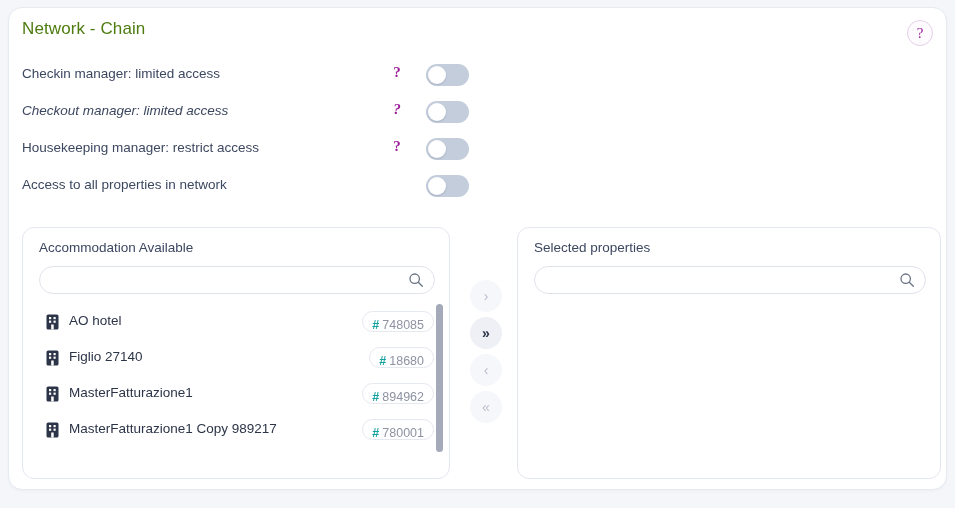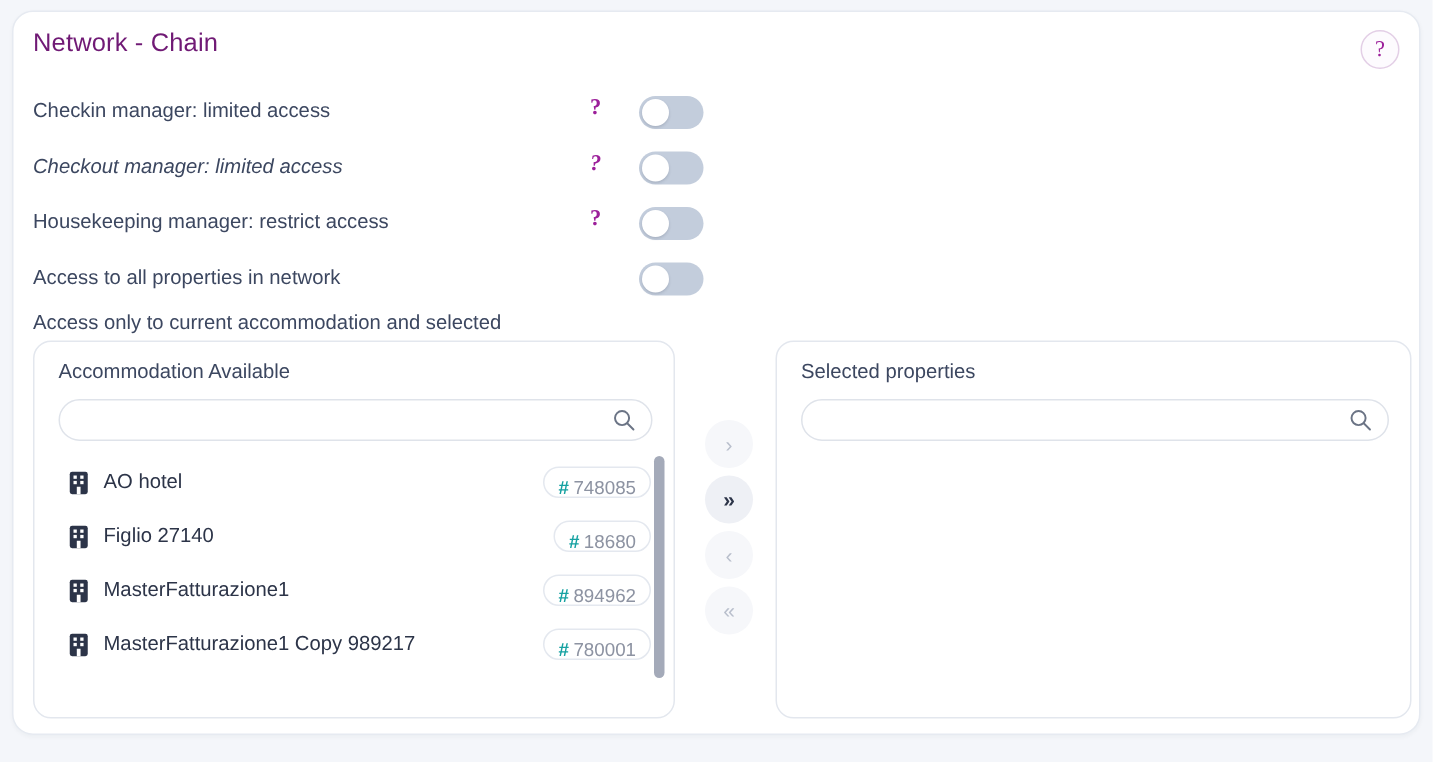--- a/index.html
+++ b/index.html
@@ -27,21 +27,21 @@
     border-radius: 14px;
     box-sizing: border-box;
     box-shadow: 0 1px 3px rgba(30,40,60,0.04);
   }
 
   .card-title {
     position: absolute;
     left: 13px;
     top: 11px;
     font-size: 17px;
-    color: #701a75;
+    color: #4d7c0f;
     letter-spacing: .1px;
     white-space: nowrap;
   }
 
   .help-btn {
     position: absolute;
     right: 13px;
     top: 12px;
     width: 26px;
     height: 26px;
@@ -291,21 +291,20 @@
     </div>
   </div>
 
   <div class="opt-row" style="top:168px;">
     <div class="opt-label">Access to all properties in network</div>
     <div class="switch">
       <div class="knob"></div>
     </div>
   </div>
 
-  <div class="note-line">Access only to current accommodation and selected</div>
 
   <div class="panel panel-left">
     <div class="panel-title">Accommodation Available</div>
 
     <div class="search-wrap">
       <input class="search-input" type="text" value="" placeholder="" style="">
       <span class="search-icon">
         <svg width="16" height="16" viewBox="0 0 16 16">
           <circle cx="6.7" cy="6.7" r="4.7" fill="none" stroke="#6b7485" stroke-width="1.3"></circle>
           <line x1="10.3" y1="10.3" x2="14.3" y2="14.3" stroke="#6b7485" stroke-width="1.3" stroke-linecap="round"></line>

